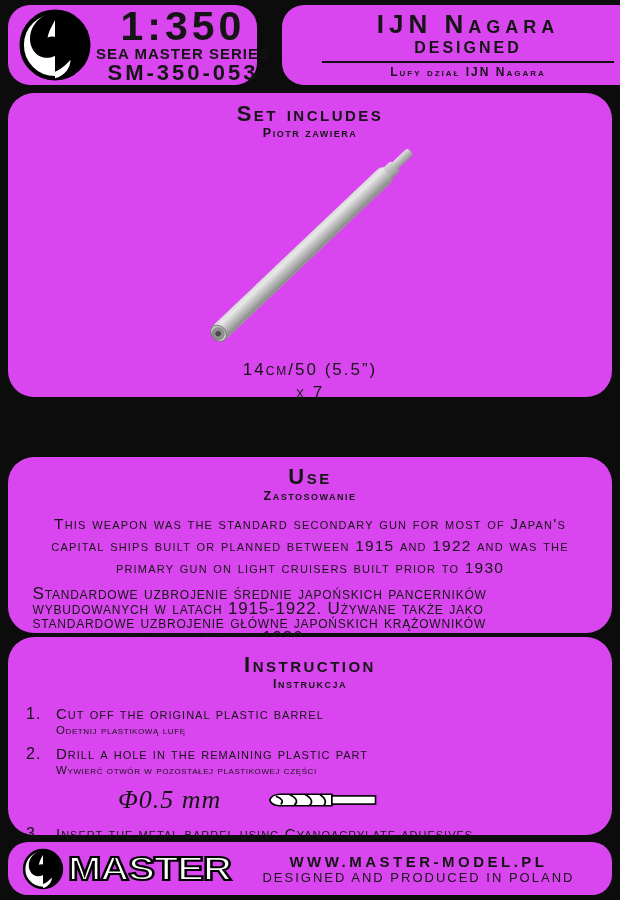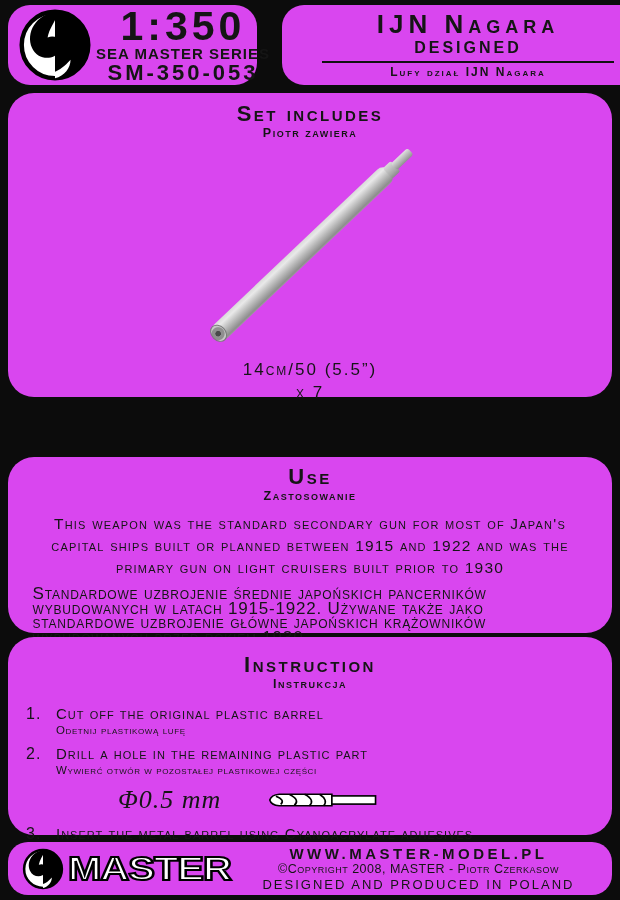--- a/index.html
+++ b/index.html
@@ -201,16 +201,15 @@
 <footer class="panel footer">
   <svg class="logo-sm" viewBox="0 0 100 100">
     <circle cx="50" cy="50" r="45" fill="#fff" stroke="#000" stroke-width="6"></circle>
     <path d="M50 5 a45 45 0 0 1 0 90 Z" fill="#000"></path>
     <path d="M52 5 C 24 8 10 34 19 54 C 26 70 48 72 56 58 C 62 46 52 34 40 40 C 42 28 50 18 52 12 Z" fill="#000"></path>
     <path d="M50 95 C 63 92 71 81 71 70 C 63 79 56 84 50 86 Z" fill="#fff"></path>
   </svg>
   <div class="wm">MASTER</div>
   <div class="footer-text">
     <div class="website">WWW.MASTER-MODEL.PL</div>
-    <div class="copyright sc">©Copyright 2008, MASTER - Piotr Czerkasow</div>
     <div class="produced">DESIGNED AND PRODUCED IN POLAND</div>
   </div>
 </footer>
 
 </body></html>

